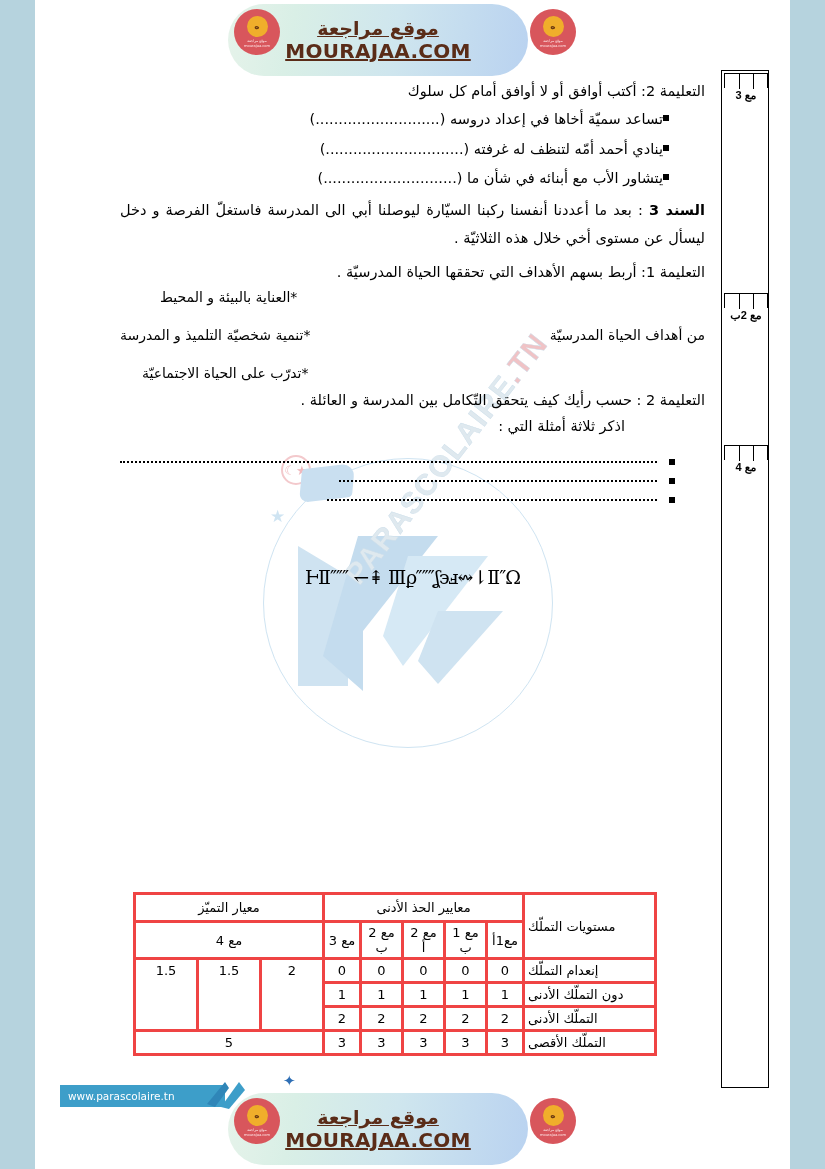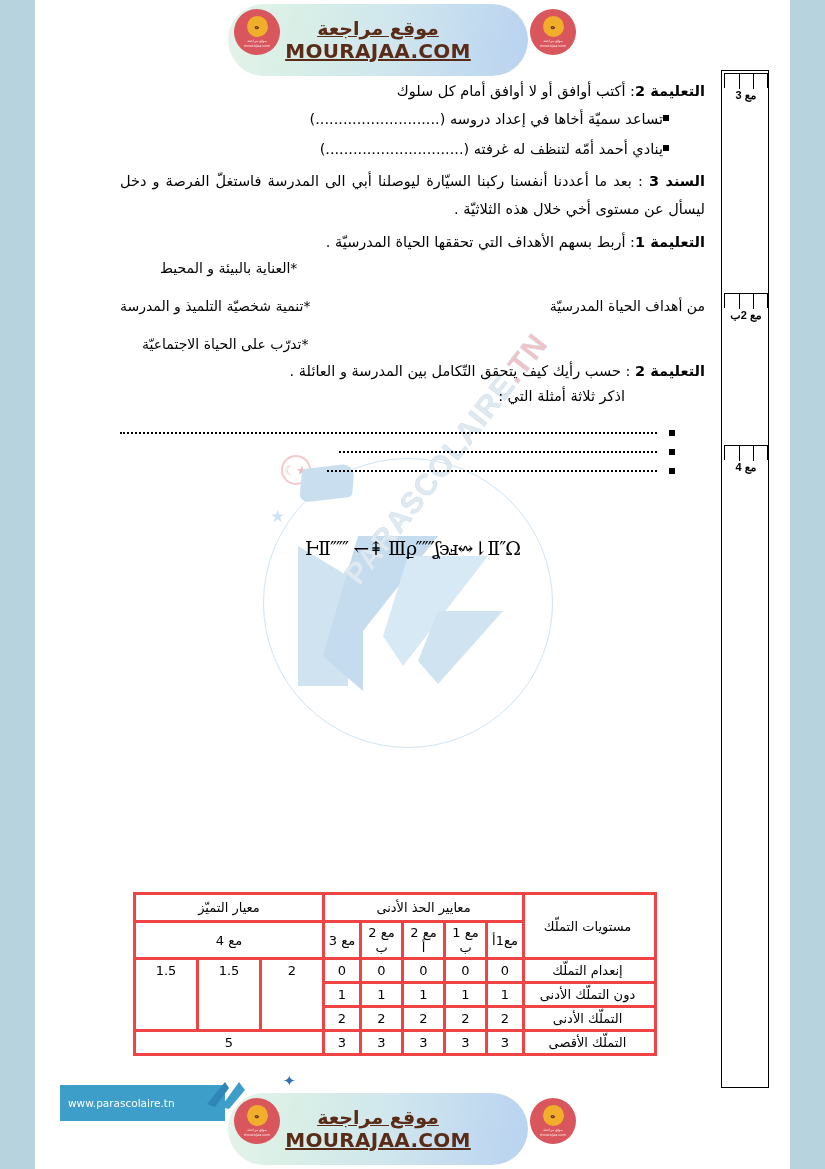--- a/index.html
+++ b/index.html
@@ -54,21 +54,21 @@
     width: 21px; height: 21px; border-radius: 50%;
     background: #f0ae2b; color: #6b3a12;
     font-size: 9px; font-weight: bold;
     display: flex; align-items: center; justify-content: center;
   }
   .badge-cap { font-size: 3.6px; color: #ffe9ea; margin-top: 2px; line-height: 1.3; text-align: center; }
 
   
   .psc-strip {
     position: absolute; left: 60px; top: 1085px;
-    width: 165px; height: 36px; background: #3d9ec9; z-index: 41;
+    width: 165px; height: 22px; background: #3d9ec9; z-index: 41;
     display: flex; align-items: center; padding-left: 8px;
   }
   .psc-strip span { color: #ffffff; font-size: 10.5px; }
   .psc-logo {
     position: absolute; left: 205px; top: 1078px; z-index: 41;
     width: 42px; height: 34px; color: #2f86b8; font-size: 23px; font-weight: bold;
     font-family: "DejaVu Serif", serif;
   }
   .psc-star {
     position: absolute; left: 283px; top: 1072px; z-index: 41;
@@ -136,21 +136,21 @@
 
   
   .doc {
     position: absolute; left: 120px; top: 80px;
     width: 585px; z-index: 10;
     direction: rtl; text-align: right;
     color: #000;
     font-family: "DejaVu Sans", sans-serif;
   }
   .line { font-size: 14.5px; line-height: 1.55; margin-bottom: 3px; }
-  .line b { font-weight: bold; }
+  .line b { font-weight: normal; }
   .li {
     display: flex; flex-direction: row; align-items: baseline;
     font-size: 14.5px; line-height: 1.6;
     margin: 6px 36px 6px 0;
   }
   .sq { width: 6px; height: 6px; background: #000; flex: none; position: relative; top: -3px; }
   .li-txt { flex: 1; }
   .para { font-size: 14.5px; line-height: 1.95; text-align: justify; }
   .para b { font-weight: bold; }
 
@@ -178,21 +178,21 @@
   .grid {
     position: absolute; left: 133px; top: 892px; z-index: 15;
     border-collapse: collapse; direction: rtl;
     font-family: "DejaVu Sans", sans-serif;
   }
   .grid td, .grid th {
     border: 3px solid #ef4444; text-align: center; vertical-align: middle;
     font-size: 13px; font-weight: normal; color: #000; padding: 2px 3px;
     background: transparent;
   }
-  .grid .lbl { text-align: center; padding-right: 7px; white-space: nowrap; font-size: 13px; }
+  .grid .lbl { text-align: left; padding-right: 7px; white-space: nowrap; font-size: 13px; }
   .grid .hdr { font-size: 13px; }
   .w-lvl  { width: 132px; }
   .w-crit { width: 63px; }
   .w-n    { width: 37px; }
   .w-b    { width: 42px; }
   .r-h1 { height: 28px; }
   .r-h2 { height: 26px; }
   .r-d  { height: 24px; }
 </style>
 </head>
@@ -248,20 +248,24 @@
     </div>
 
     <div class="li">
       <span class="sq"></span>
       <span class="li-txt">تساعد سميّة أخاها في إعداد دروسه (...........................)</span>
     </div>
     <div class="li">
       <span class="sq"></span>
       <span class="li-txt">ينادي أحمد أمّه لتنظف له غرفته (..............................)</span>
     </div>
+    <div class="li">
+      <span class="sq"></span>
+      <span class="li-txt">يتشاور الأب مع أبنائه في شأن ما (.............................)</span>
+    </div>
 
     <div class="para" style="margin-top:6px">
       <b>السند 3</b><span> : بعد ما أعددنا أنفسنا ركبنا السيّارة ليوصلنا أبي الى المدرسة فاستغلّ الفرصة و دخل ليسأل عن مستوى أخي خلال هذه الثلاثيّة .</span>
     </div>
 
     <div class="line" style="margin-top:8px">
       <b>التعليمة 1</b><span>: أربط بسهم الأهداف التي تحققها الحياة المدرسيّة  .</span>
     </div>
 
     <div class="goals">

